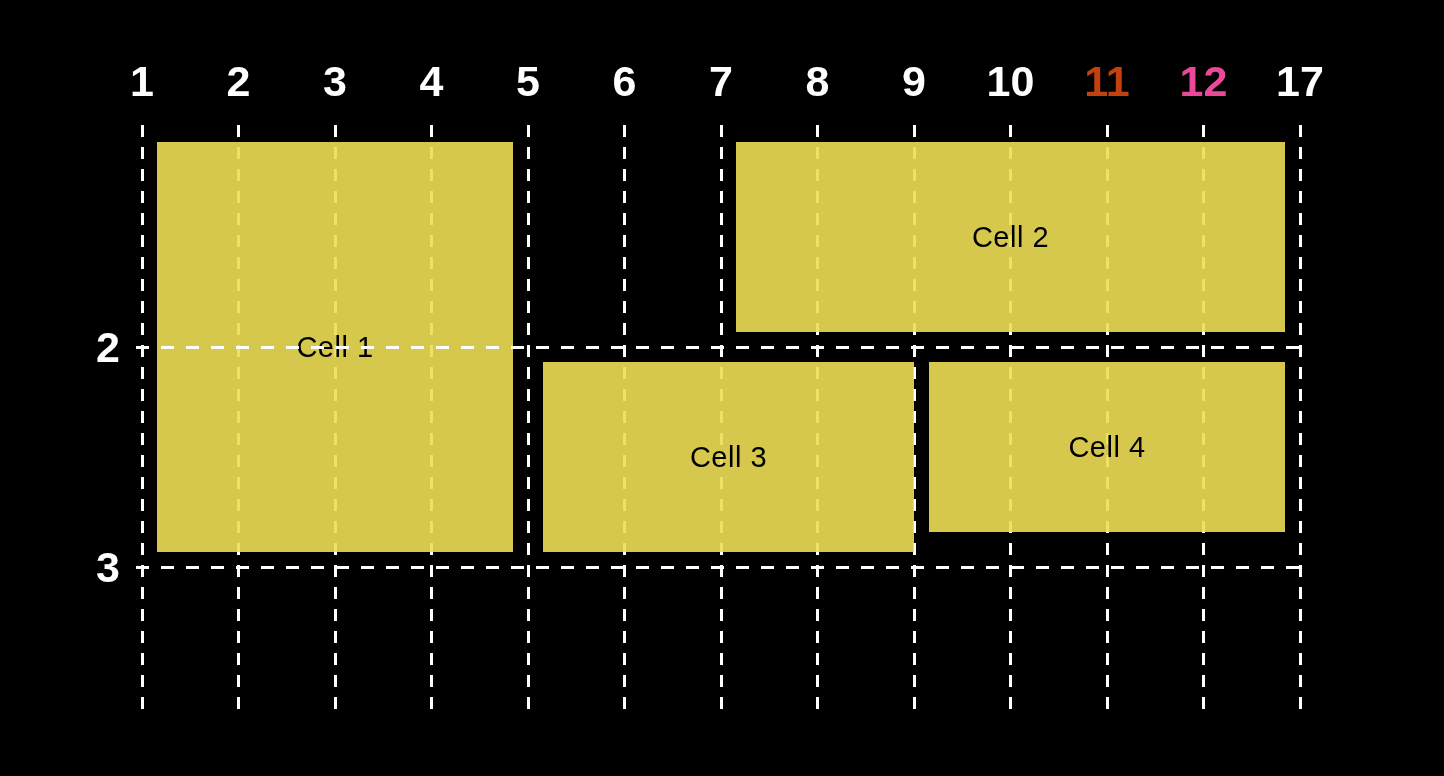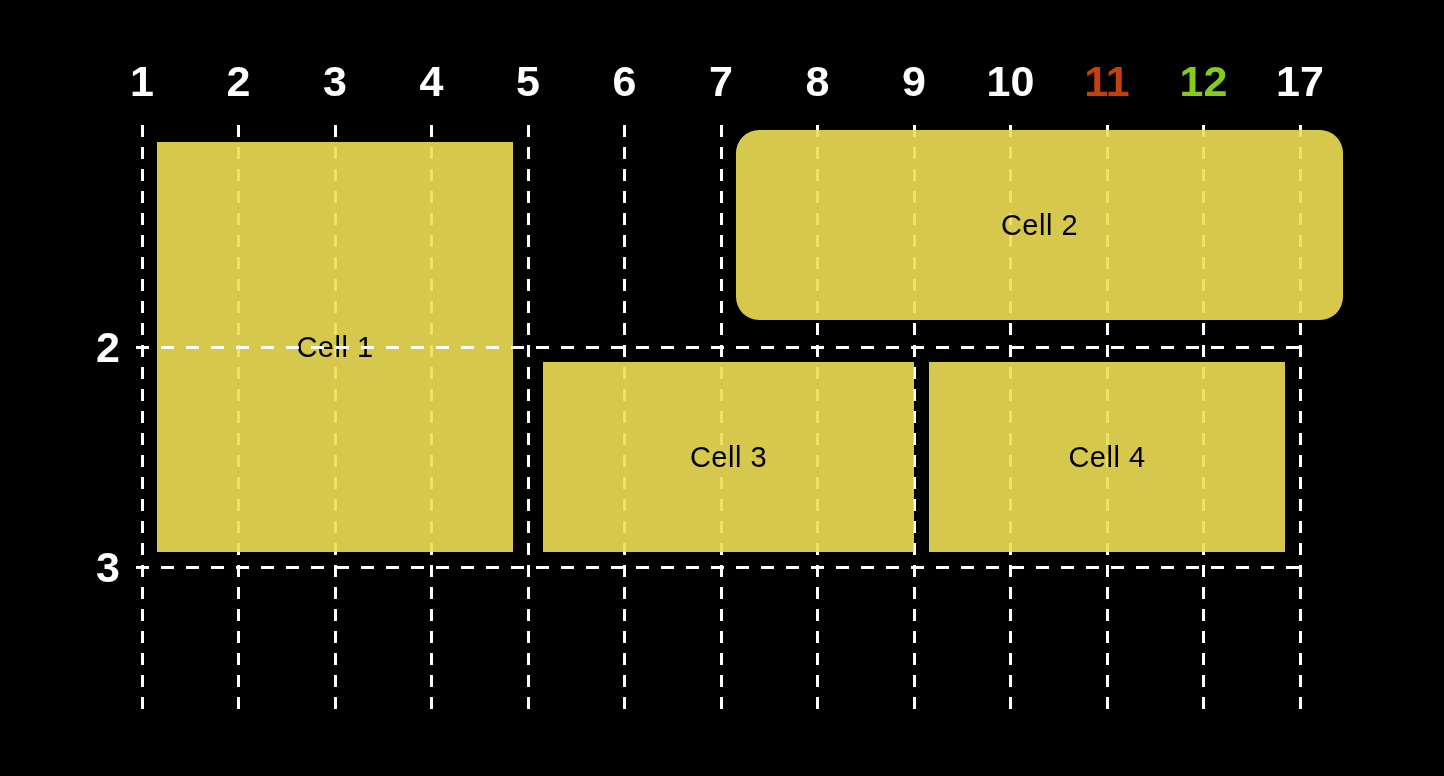--- a/index.html
+++ b/index.html
@@ -89,32 +89,32 @@
     <div class="col-num" style="left: 721px; color: rgb(255, 255, 255);">7</div>
     <div class="v-line" style="left: 816px; top: 125px; height: 591px;"></div>
     <div class="col-num" style="left: 817.5px; color: rgb(255, 255, 255);">8</div>
     <div class="v-line" style="left: 912.5px; top: 125px; height: 591px;"></div>
     <div class="col-num" style="left: 914px; color: rgb(255, 255, 255);">9</div>
     <div class="v-line" style="left: 1009px; top: 125px; height: 591px;"></div>
     <div class="col-num" style="left: 1010.5px; color: rgb(255, 255, 255); text-align: right;">10</div>
     <div class="v-line" style="left: 1105.5px; top: 125px; height: 591px;"></div>
     <div class="col-num" style="left: 1107px; color: #c2410c;">11</div>
     <div class="v-line" style="left: 1202px; top: 125px; height: 591px;"></div>
-    <div class="col-num" style="left: 1203.5px; color: #84cc16;">12</div>
+    <div class="col-num" style="left: 1203.5px; color: #ec4899;">12</div>
     <div class="v-line" style="left: 1298.5px; top: 125px; height: 591px;"></div>
     <div class="col-num" style="left: 1300px; color: rgb(255, 255, 255);">17</div>
     <div class="cell" style="left: 157px; top: 142px; width: 356px; height: 410px;">
       <span class="cell-label" style="color: rgb(0, 0, 0);">Cell 1</span>
     </div>
-    <div class="cell" style="left: 736px; top: 130px; width: 607px; height: 190px; border-radius: 23px;">
+    <div class="cell" style="left: 736px; top: 142px; width: 549px; height: 190px;">
       <span class="cell-label" style="color: rgb(0, 0, 0);">Cell 2</span>
     </div>
     <div class="cell" style="left: 543px; top: 362px; width: 371px; height: 190px;">
       <span class="cell-label" style="color: rgb(0, 0, 0);">Cell 3</span>
     </div>
-    <div class="cell" style="left: 929px; top: 362px; width: 356px; height: 190px;">
+    <div class="cell" style="left: 929px; top: 362px; width: 356px; height: 170px;">
       <span class="cell-label" style="color: rgb(0, 0, 0);">Cell 4</span>
     </div>
     <div class="h-line" style="left: 136px; width: 1170px; top: 345.5px;"></div>
     <div class="row-num" style="top: 347px; color: rgb(255, 255, 255);">2</div>
     <div class="h-line" style="left: 136px; width: 1170px; top: 565.5px;"></div>
     <div class="row-num" style="top: 567px; color: rgb(255, 255, 255);">3</div>
   </div>
 
 </body></html>

